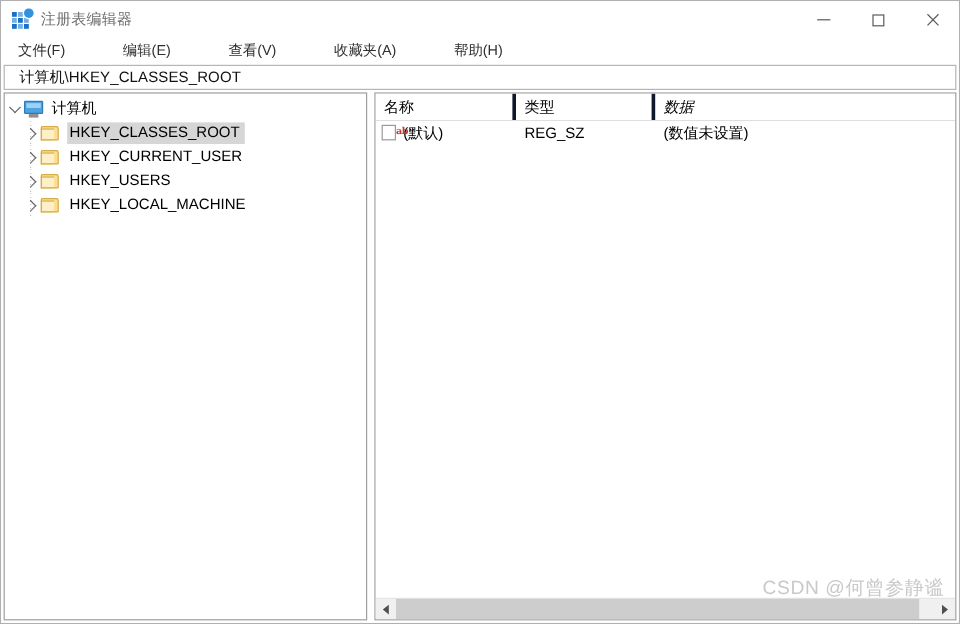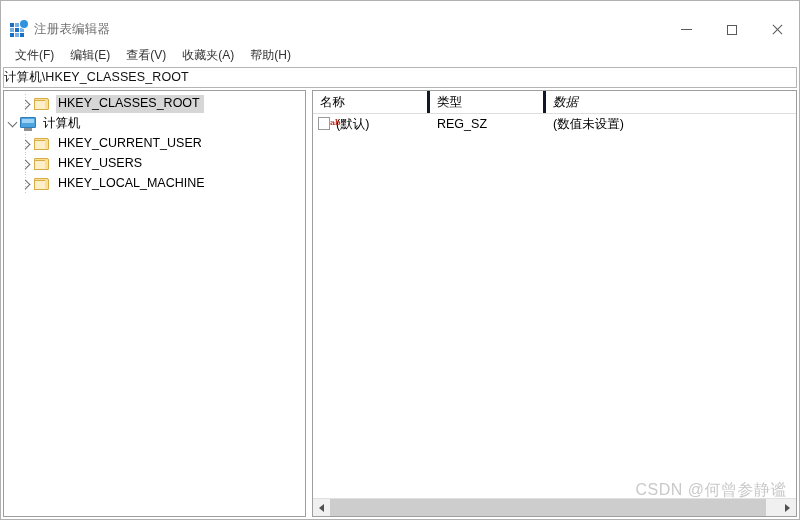--- a/index.html
+++ b/index.html
@@ -29,21 +29,20 @@
   }
 
   
   .titlebar {
     height: 31px;
     min-height: 31px;
     background: #ffffff;
     display: flex;
     align-items: center;
     position: relative;
-    margin-top: 13px;
   }
   .app-icon {
     width: 16px;
     height: 16px;
     margin-left: 9px;
     margin-right: 8px;
     position: relative;
     flex: 0 0 auto;
   }
   .app-icon .grid {
@@ -121,41 +120,42 @@
 
   
   .menubar {
     height: 21px;
     min-height: 21px;
     display: flex;
     align-items: center;
     padding-left: 6px;
     background: #ffffff;
     border-bottom: 1px solid #ffffff;
+    gap: 32px;
   }
   .menu-item {
     font-size: 12px;
     color: #303030;
     padding: 2px 8px 3px 8px;
     white-space: nowrap;
     line-height: 14px;
   }
 
   
   .addressbar-wrap {
     padding: 0 2px 0 2px;
     background: #ffffff;
   }
   .addressbar {
     height: 21px;
     border: 1px solid #b5b5b5;
     background: #ffffff;
     display: flex;
     align-items: center;
-    padding-left: 0;
+    padding-left: 12px;
     box-sizing: border-box;
   }
   .addressbar .path {
     font-size: 12.5px;
     color: #111111;
     white-space: nowrap;
     letter-spacing: 0.1px;
   }
 
   
@@ -479,41 +479,41 @@
     <div class="addressbar">
       <div class="path" title="计算机\HKEY_CLASSES_ROOT">计算机\HKEY_CLASSES_ROOT</div>
     </div>
   </div>
 
   <div class="content">
 
     <div class="pane-left">
       <div class="tree">
 
+        <div class="tree-row root">
+          <span class="twisty">
+            <span class="chev down"></span>
+          </span>
+          <span class="icon-monitor">
+            <span class="screen"></span>
+              <span class="stand"></span>
+          </span>
+          <span class="tree-label">计算机</span>
+        </div>
+
         <div class="tree-row indent1 selected">
           <span class="guide"></span>
           <span class="twisty">
             <span class="chev right"></span>
           </span>
           <span class="icon-folder">
             <span class="back"></span>
               <span class="front"></span>
           </span>
           <span class="tree-label">HKEY_CLASSES_ROOT</span>
-        </div>
-
-        <div class="tree-row root">
-          <span class="twisty">
-            <span class="chev down"></span>
-          </span>
-          <span class="icon-monitor">
-            <span class="screen"></span>
-              <span class="stand"></span>
-          </span>
-          <span class="tree-label">计算机</span>
         </div>
 
         <div class="tree-row indent1">
           <span class="guide"></span>
           <span class="twisty">
             <span class="chev right"></span>
           </span>
           <span class="icon-folder">
             <span class="back"></span>
               <span class="front"></span>

